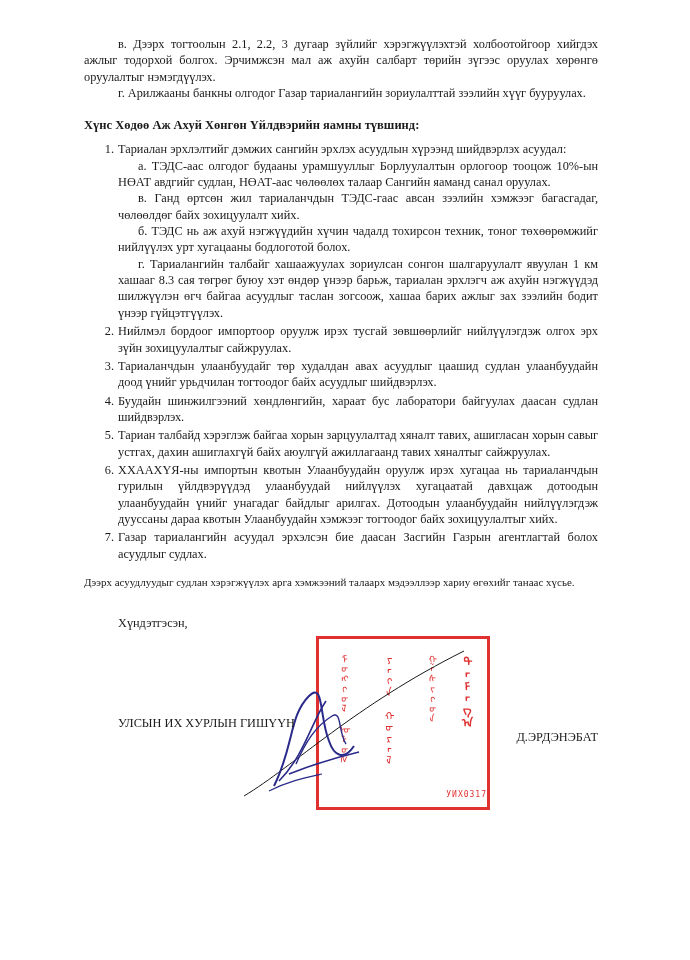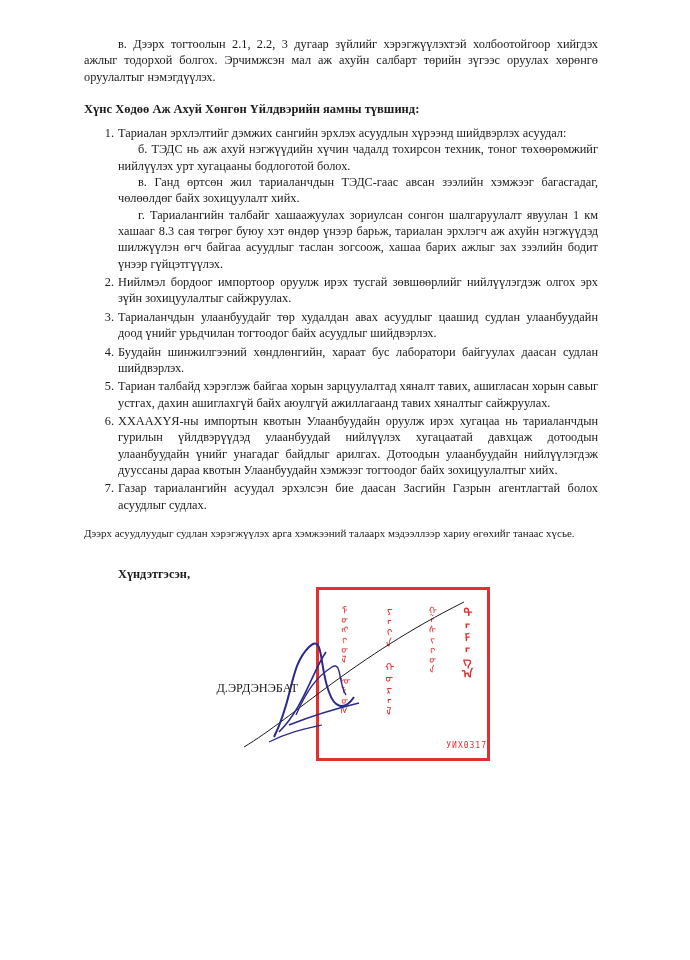--- a/index.html
+++ b/index.html
@@ -74,21 +74,20 @@
     text-indent: 0;
   }
   .signature-block {
     position: relative;
     margin-top: 26px;
     height: 230px;
   }
   .regards {
     font-size: 12.3px;
     margin-left: 34px;
-    font-weight: bold;
   }
   .signer-line {
     position: absolute;
     left: 34px;
     right: 0;
     top: 100px;
     font-size: 12.3px;
     display: flex;
     justify-content: space-between;
     align-items: flex-start;
@@ -151,28 +150,30 @@
     height: 160px;
     pointer-events: none;
   }
 </style>
 </head>
 <body>
 
 <div class="page">
 
   <p class="para indent">в.    Дээрх тогтоолын 2.1, 2.2, 3 дугаар зүйлийг хэрэгжүүлэхтэй холбоотойгоор хийгдэх ажлыг тодорхой болгох. Эрчимжсэн мал аж ахуйн салбарт төрийн зүгээс оруулах хөрөнгө оруулалтыг нэмэгдүүлэх.</p>
+  <p class="para indent">г.    Арилжааны банкны олгодог Газар тариалангийн зориулалттай зээлийн хүүг бууруулах.</p>
 
   <div class="sect-head">Хүнс Хөдөө Аж Ахуй Хөнгөн Үйлдвэрийн яамны түвшинд:</div>
 
   <ol class="main">
     <li>
       <span>Тариалан эрхлэлтийг дэмжих сангийн эрхлэх асуудлын хүрээнд шийдвэрлэх асуудал:</span>
+      <span class="sub">а. ТЭДС-аас олгодог будааны урамшууллыг Борлуулалтын орлогоор тооцож 10%-ын НӨАТ авдгийг судлан, НӨАТ-аас чөлөөлөх талаар Сангийн яаманд санал оруулах.</span>
+      <span class="sub">в. Ганд өртсөн жил тариаланчдын ТЭДС-гаас авсан зээлийн хэмжээг багасгадаг, чөлөөлдөг байх зохицуулалт хийх.</span>
       <span class="sub">б. ТЭДС нь аж ахуй нэгжүүдийн хүчин чадалд тохирсон техник, тоног төхөөрөмжийг нийлүүлэх урт хугацааны бодлоготой болох.</span>
-      <span class="sub">в. Ганд өртсөн жил тариаланчдын ТЭДС-гаас авсан зээлийн хэмжээг багасгадаг, чөлөөлдөг байх зохицуулалт хийх.</span>
       <span class="sub">г. Тариалангийн талбайг хашаажуулах зориулсан сонгон шалгаруулалт явуулан 1 км хашааг 8.3 сая төгрөг буюу хэт өндөр үнээр барьж, тариалан эрхлэгч аж ахуйн нэгжүүдэд шилжүүлэн өгч байгаа асуудлыг таслан зогсоож, хашаа барих ажлыг зах зээлийн бодит үнээр гүйцэтгүүлэх.</span>
     </li>
     <li>
       <span>Нийлмэл бордоог импортоор оруулж ирэх тусгай зөвшөөрлийг нийлүүлэгдэж олгох эрх зүйн зохицуулалтыг сайжруулах.</span>
     </li>
     <li>
       <span>Тариаланчдын улаанбуудайг төр худалдан авах асуудлыг цаашид судлан улаанбуудайн доод үнийг урьдчилан тогтоодог байх асуудлыг шийдвэрлэх.</span>
     </li>
     <li>
       <span>Буудайн шинжилгээний хөндлөнгийн, хараат бус лаборатори байгуулах даасан судлан шийдвэрлэх.</span>
@@ -206,17 +207,18 @@
     <svg class="sig-scribble" viewBox="0 0 300 160">
       <path d="M10 150 C 60 120, 120 60, 230 5" stroke="#1a1a1a" stroke-width="1" fill="none"></path>
       <path d="M40 140 C 60 100, 55 70, 75 50 C 90 35, 85 70, 95 95 C 100 110, 110 115, 120 100" stroke="#2a2a8a" stroke-width="2" fill="none"></path>
       <path d="M45 135 C 70 110, 78 75, 92 55" stroke="#2a2a8a" stroke-width="1.6" fill="none"></path>
       <path d="M55 128 C 80 118, 100 112, 125 106" stroke="#2a2a8a" stroke-width="1.6" fill="none"></path>
       <path d="M62 118 C 72 95, 82 80, 98 70 C 108 64, 104 86, 112 98" stroke="#2a2a8a" stroke-width="1.4" fill="none"></path>
       <path d="M35 145 C 55 135, 70 132, 88 128" stroke="#2a2a8a" stroke-width="1.2" fill="none"></path>
     </svg>
 
     <div class="signer-line">
+      <div class="signer-title">УЛСЫН ИХ ХУРЛЫН ГИШҮҮН</div>
       <div class="signer-name">Д.ЭРДЭНЭБАТ</div>
     </div>
   </div>
 
 </div>
 
 </body></html>

